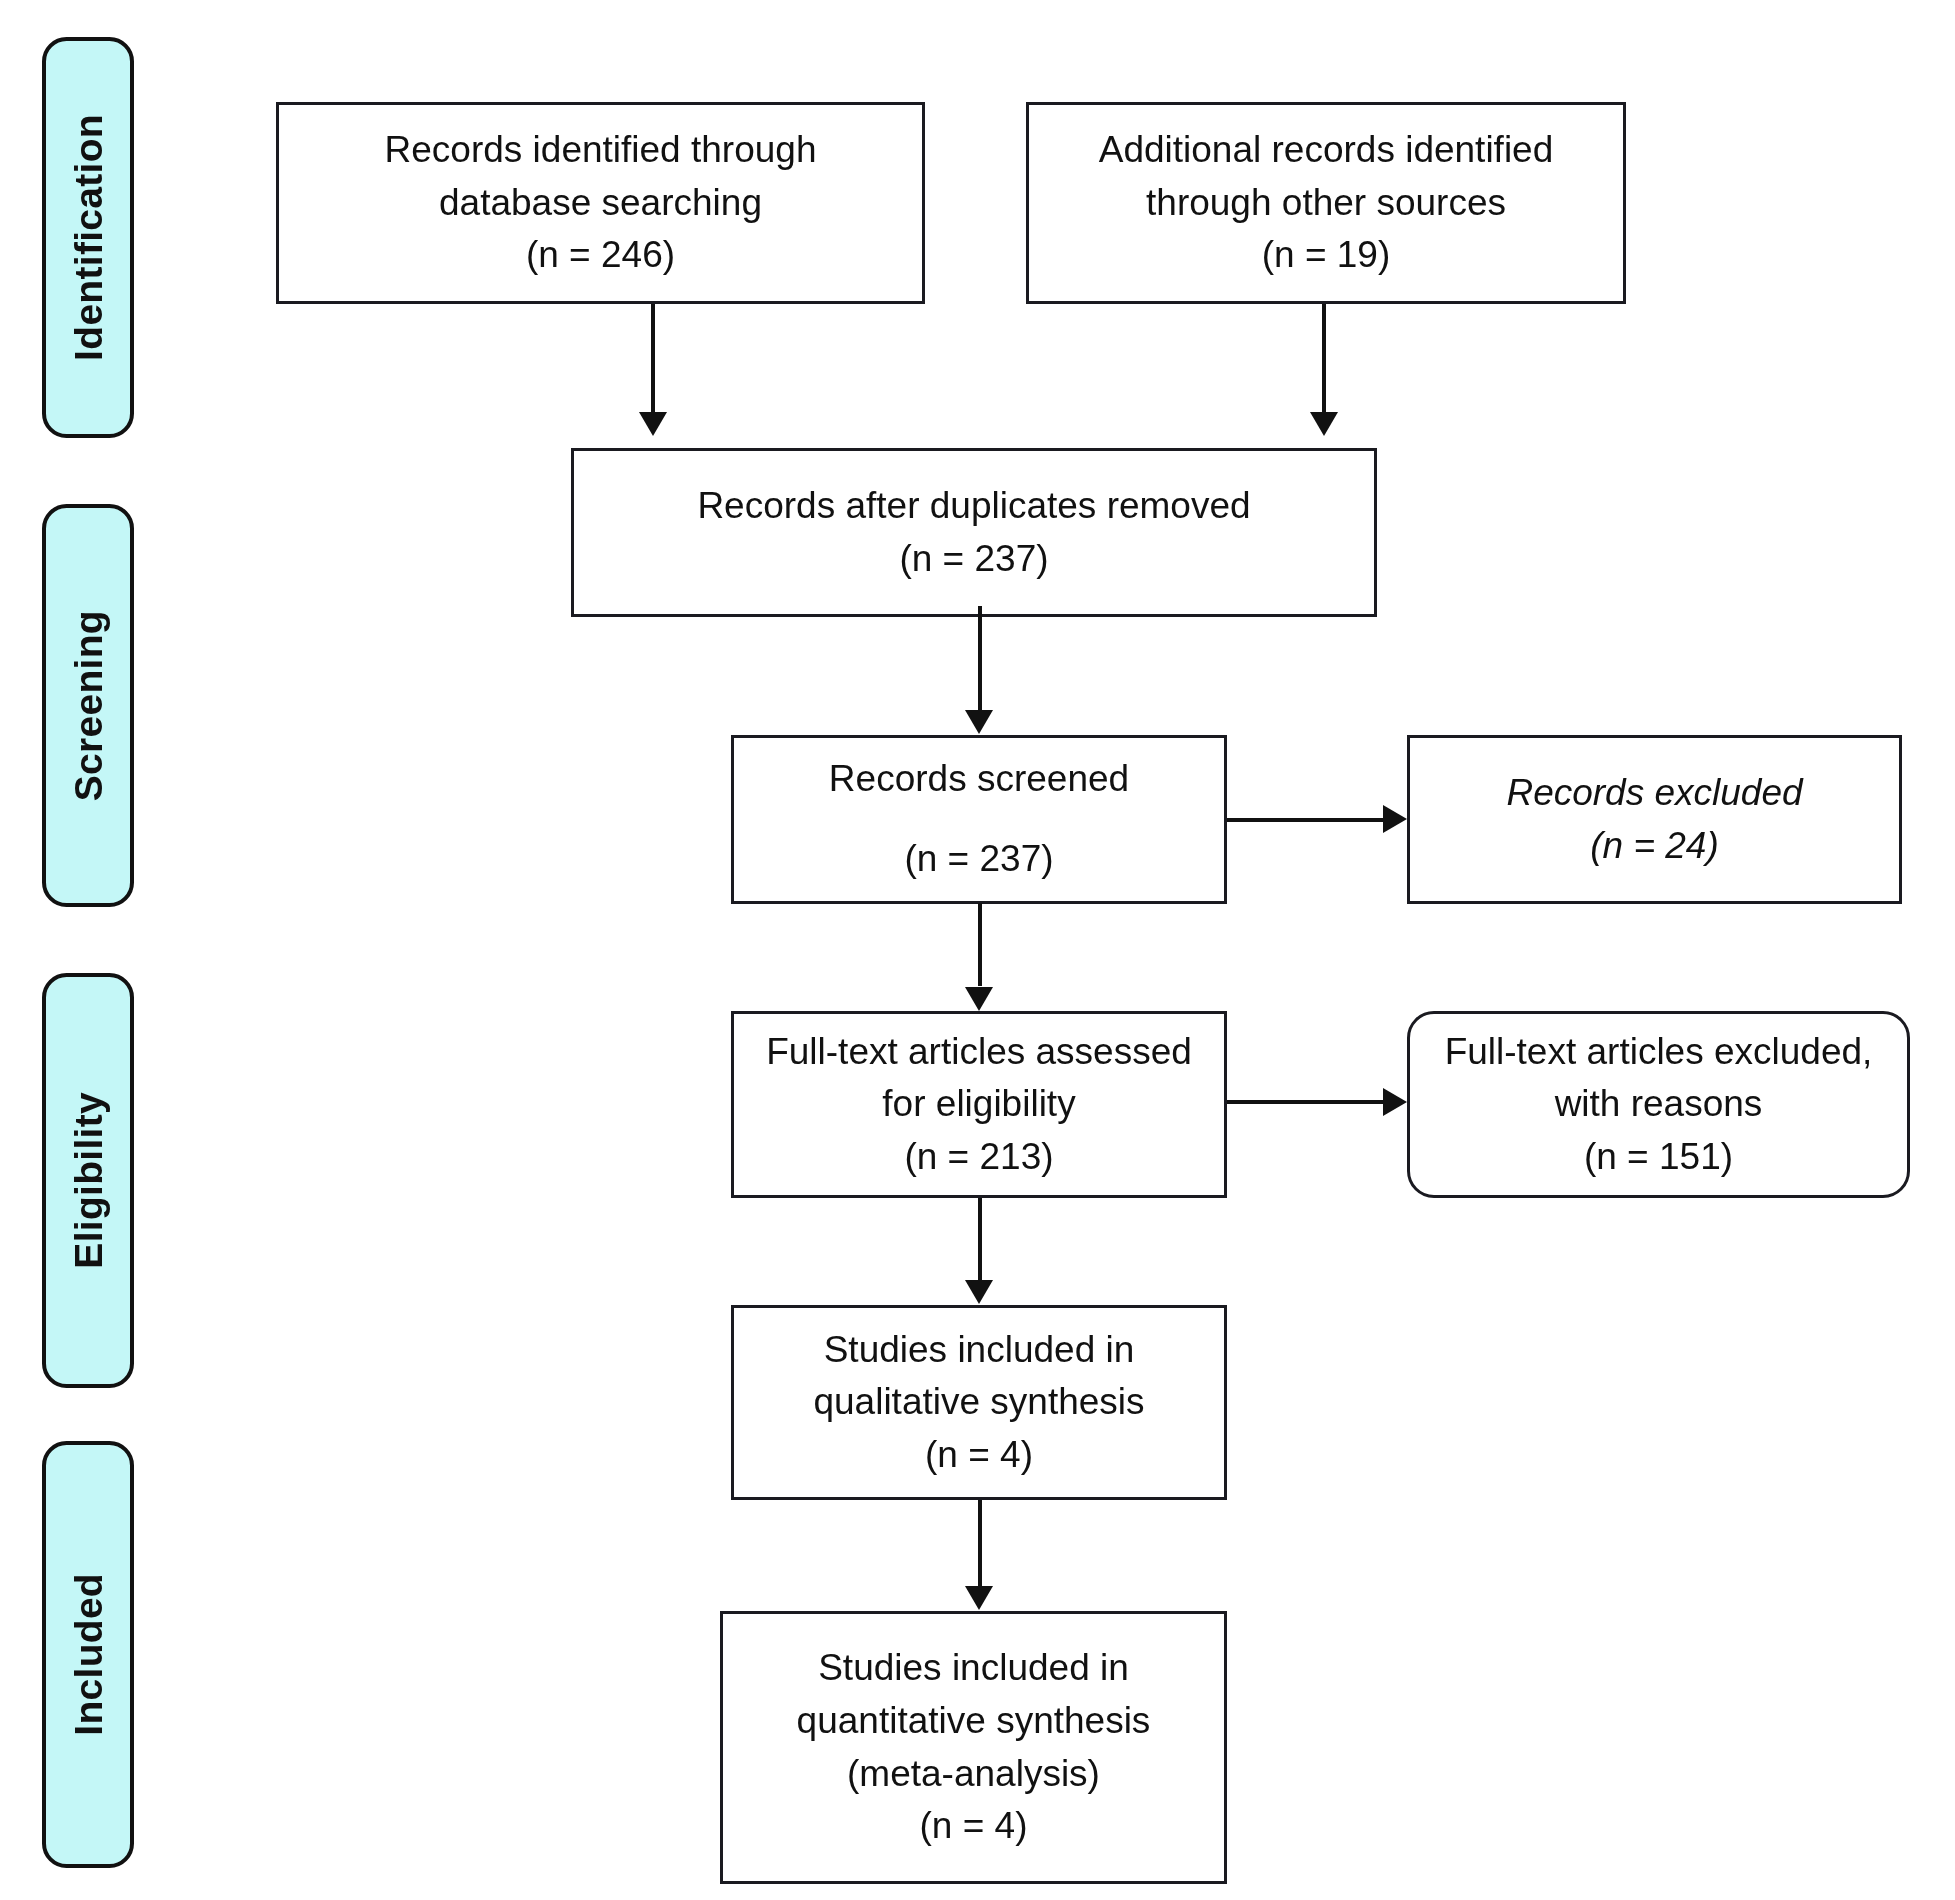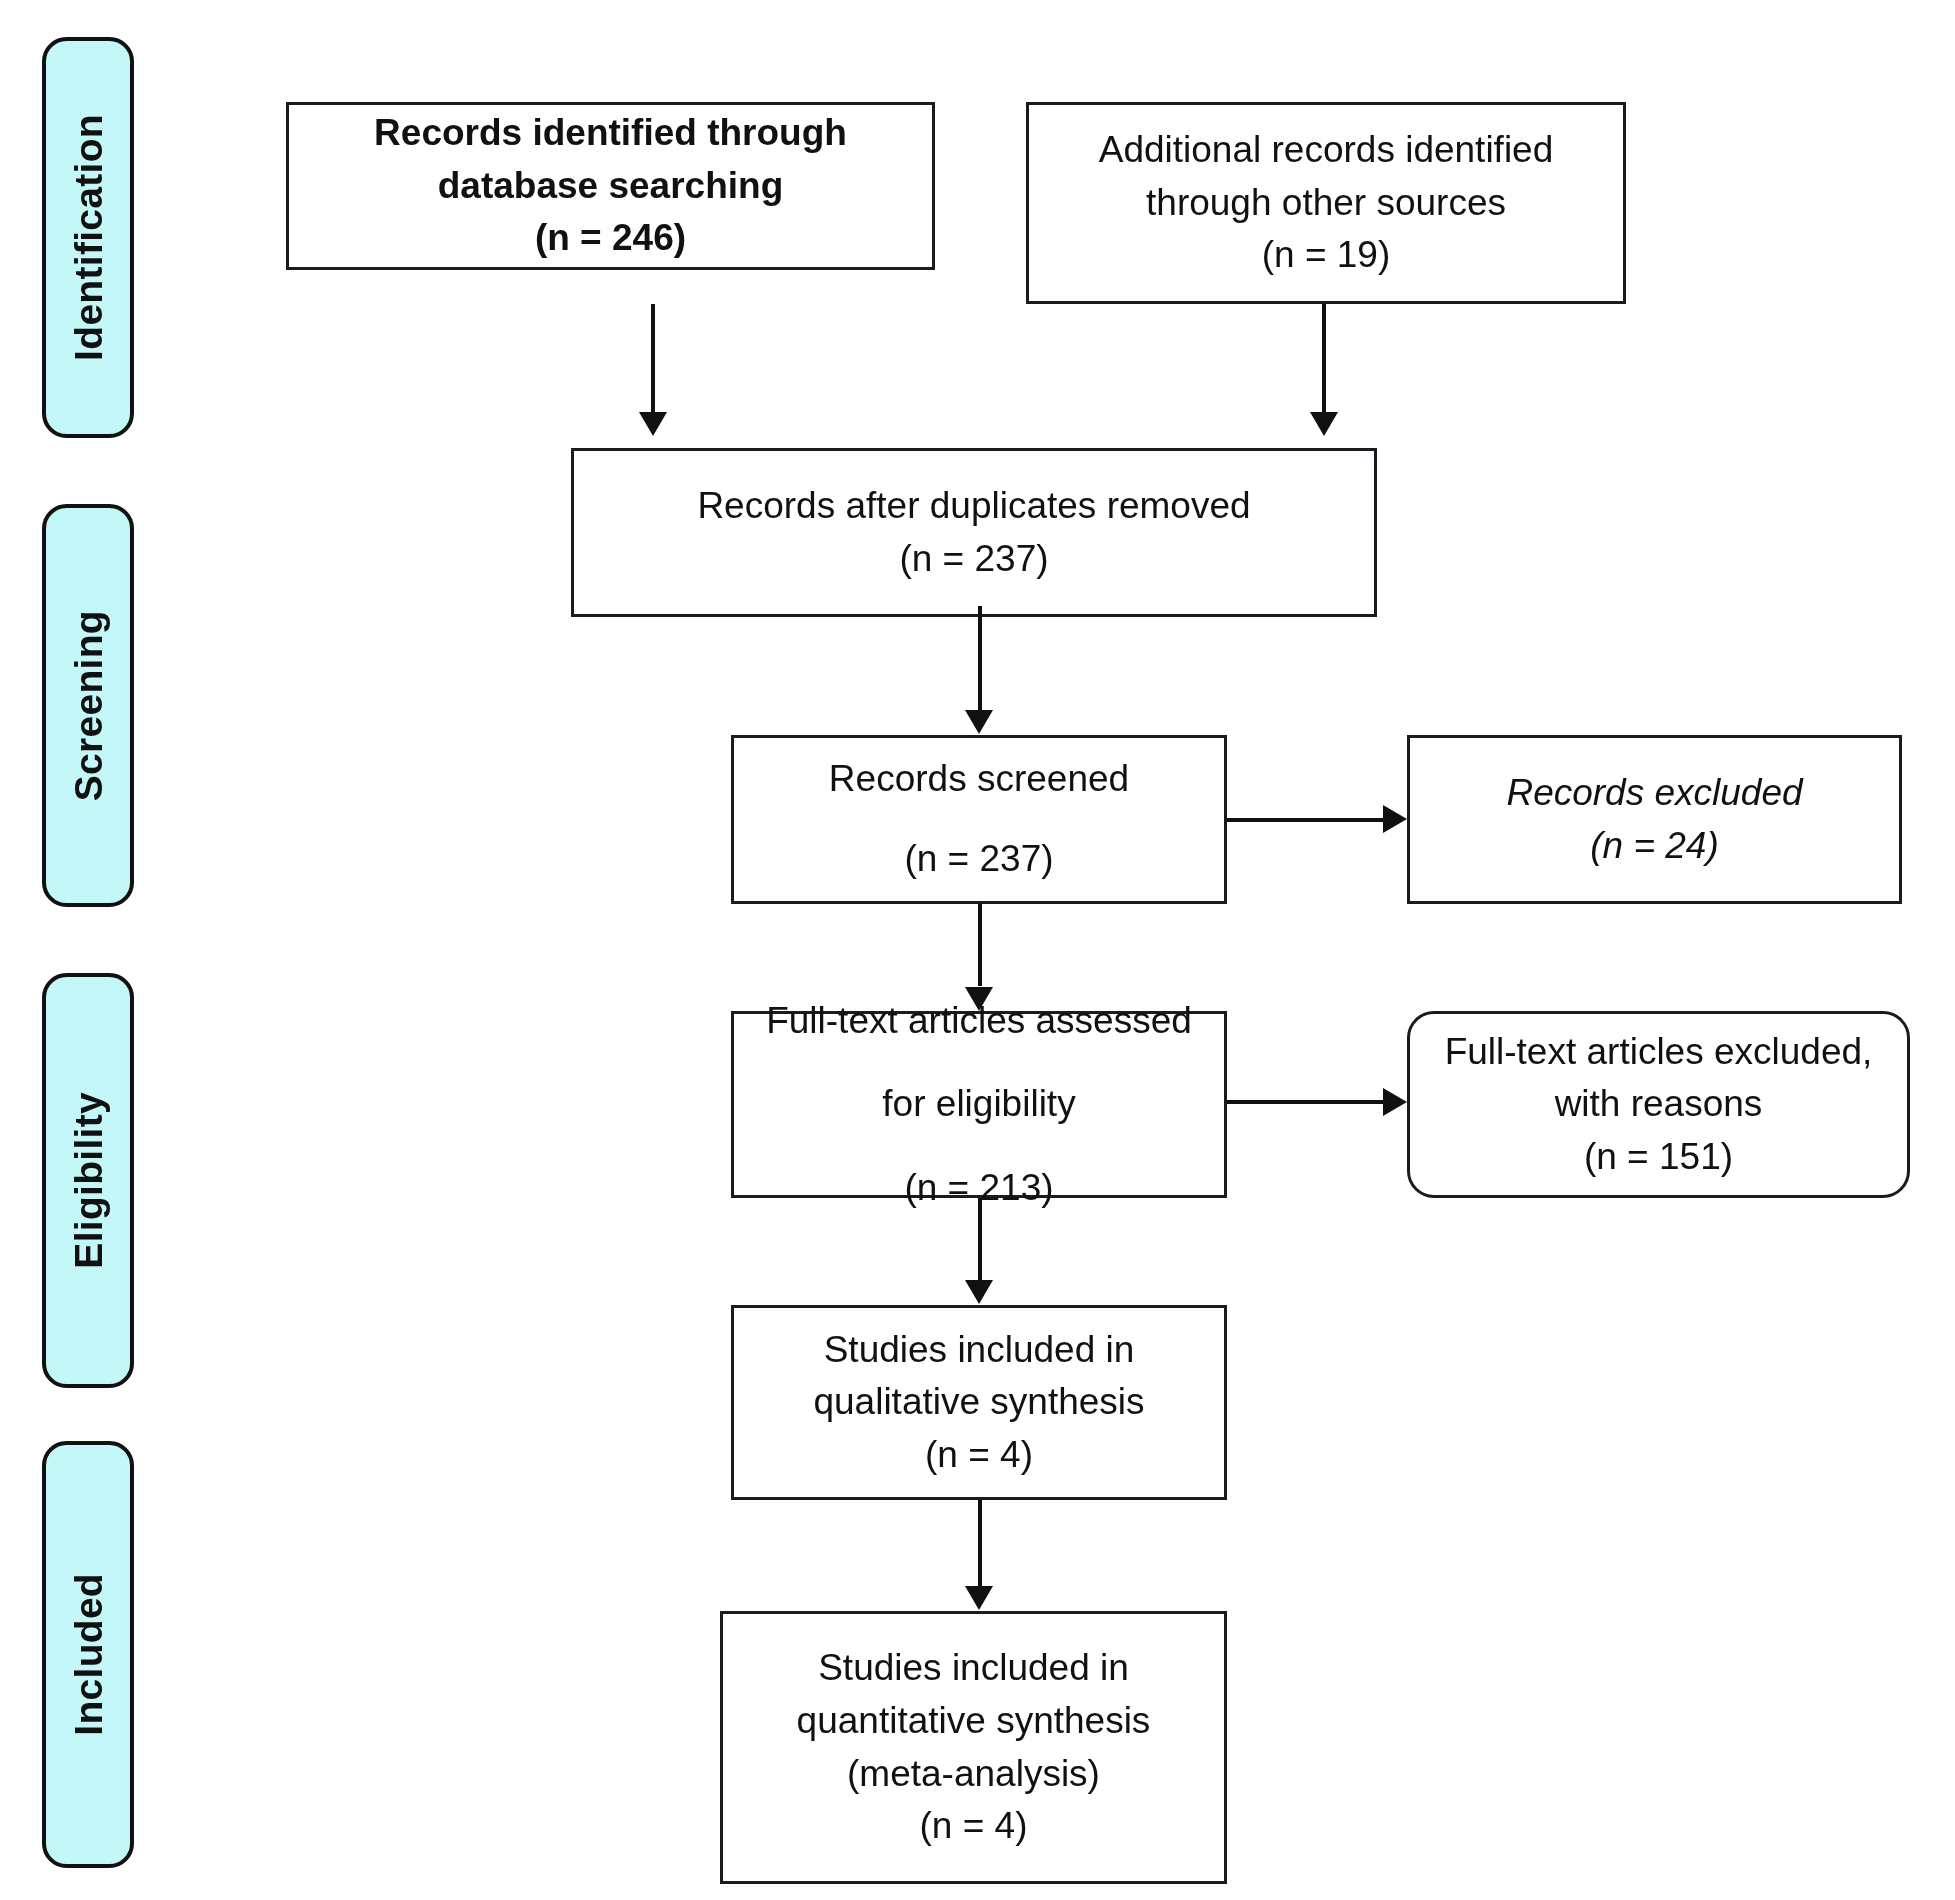--- a/index.html
+++ b/index.html
@@ -102,21 +102,21 @@
   </div>
 
   <div class="stage-pill" style="left:42px; top:973px; width:92px; height:415px;">
     <span class="pill-text">Eligibility</span>
   </div>
 
   <div class="stage-pill" style="left:42px; top:1441px; width:92px; height:427px;">
     <span class="pill-text">Included</span>
   </div>
 
-  <div class="flow-box" style="left:286px; top:102px; width:649px; height:168px;font-weight:bold;">
+  <div class="flow-box" style="left:276px; top:102px; width:649px; height:202px;">
     <span class="line">Records identified through</span>
     <span class="line">database searching</span>
     <span class="line">(n = 246)</span>
   </div>
 
   <div class="flow-box" style="left:1026px; top:102px; width:600px; height:202px;">
     <span class="line">Additional records identified</span>
     <span class="line">through other sources</span>
     <span class="line">(n = 19)</span>
   </div>
@@ -129,21 +129,21 @@
   <div class="flow-box" style="left:731px; top:735px; width:496px; height:169px;gap:27px;">
     <span class="line">Records screened</span>
     <span class="line">(n = 237)</span>
   </div>
 
   <div class="flow-box" style="left:1407px; top:735px; width:495px; height:169px;font-style:italic;">
     <span class="line">Records excluded</span>
     <span class="line">(n = 24)</span>
   </div>
 
-  <div class="flow-box" style="left:731px; top:1011px; width:496px; height:187px;gap:31px;">
+  <div class="flow-box" style="left:731px; top:1011px; width:496px; height:187px;">
     <span class="line">Full-text articles assessed</span>
     <span class="line">for eligibility</span>
     <span class="line">(n = 213)</span>
   </div>
 
   <div class="flow-box" style="left:1407px; top:1011px; width:503px; height:187px;border-radius:27px;">
     <span class="line">Full-text articles excluded,</span>
     <span class="line">with reasons</span>
     <span class="line">(n = 151)</span>
   </div>

